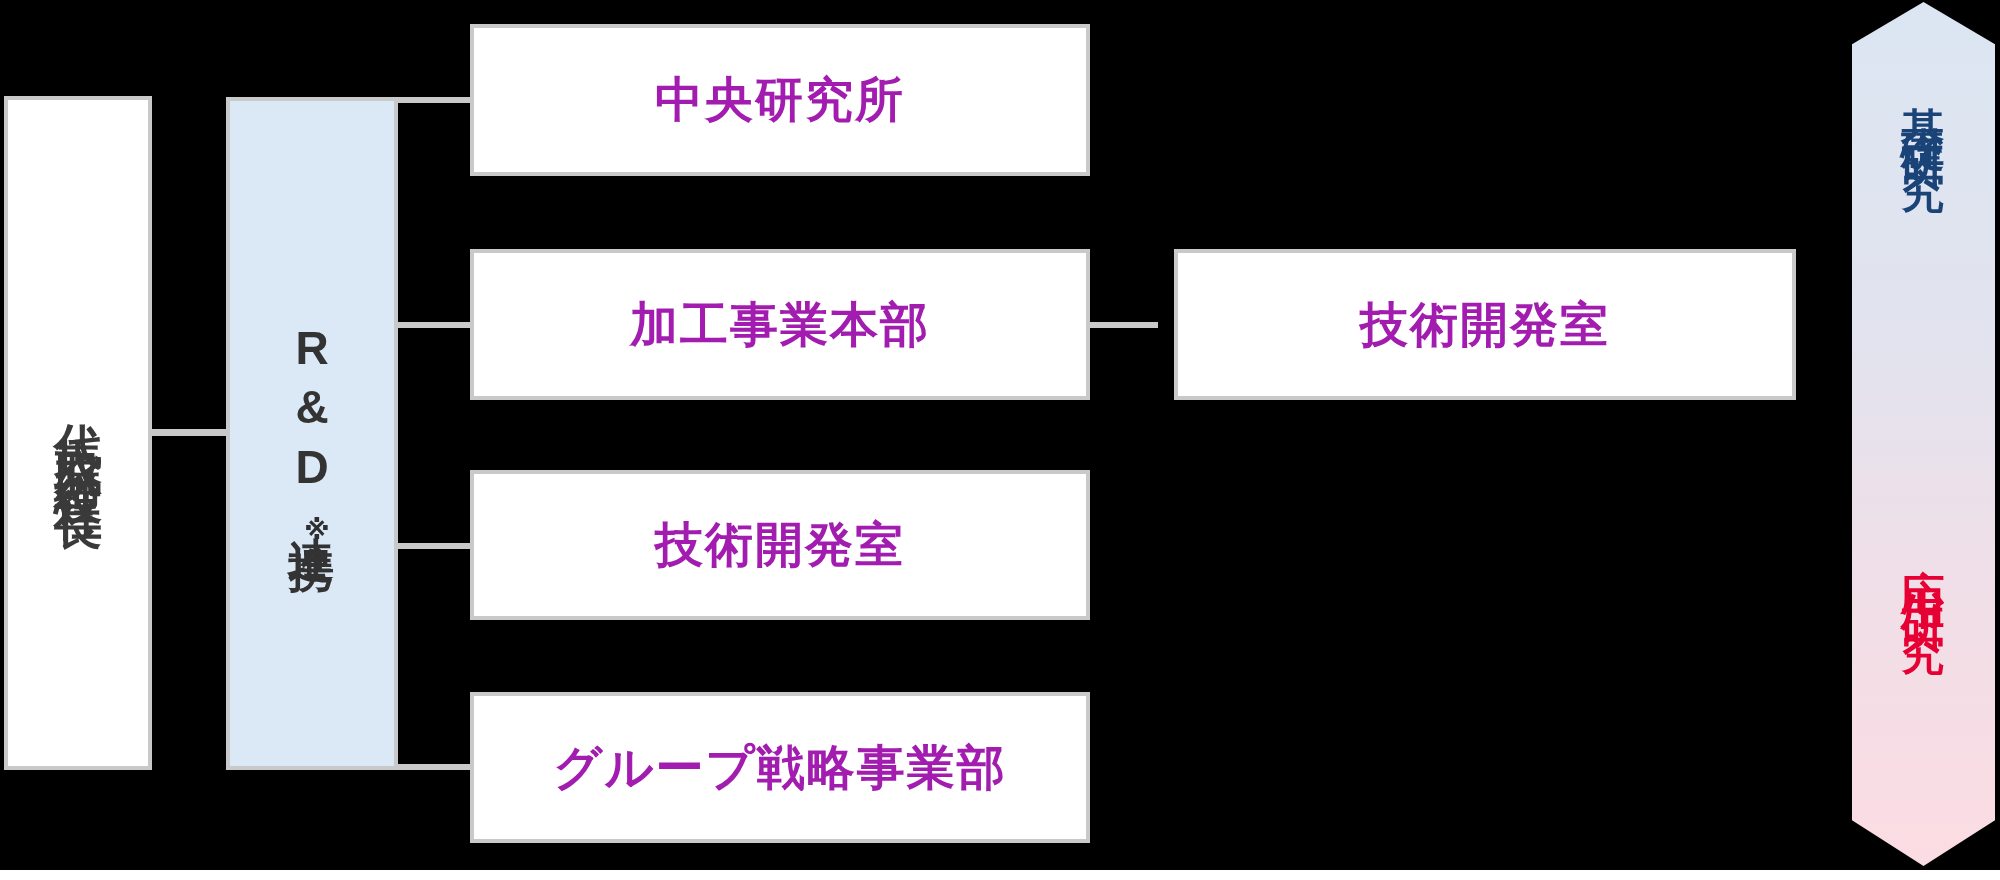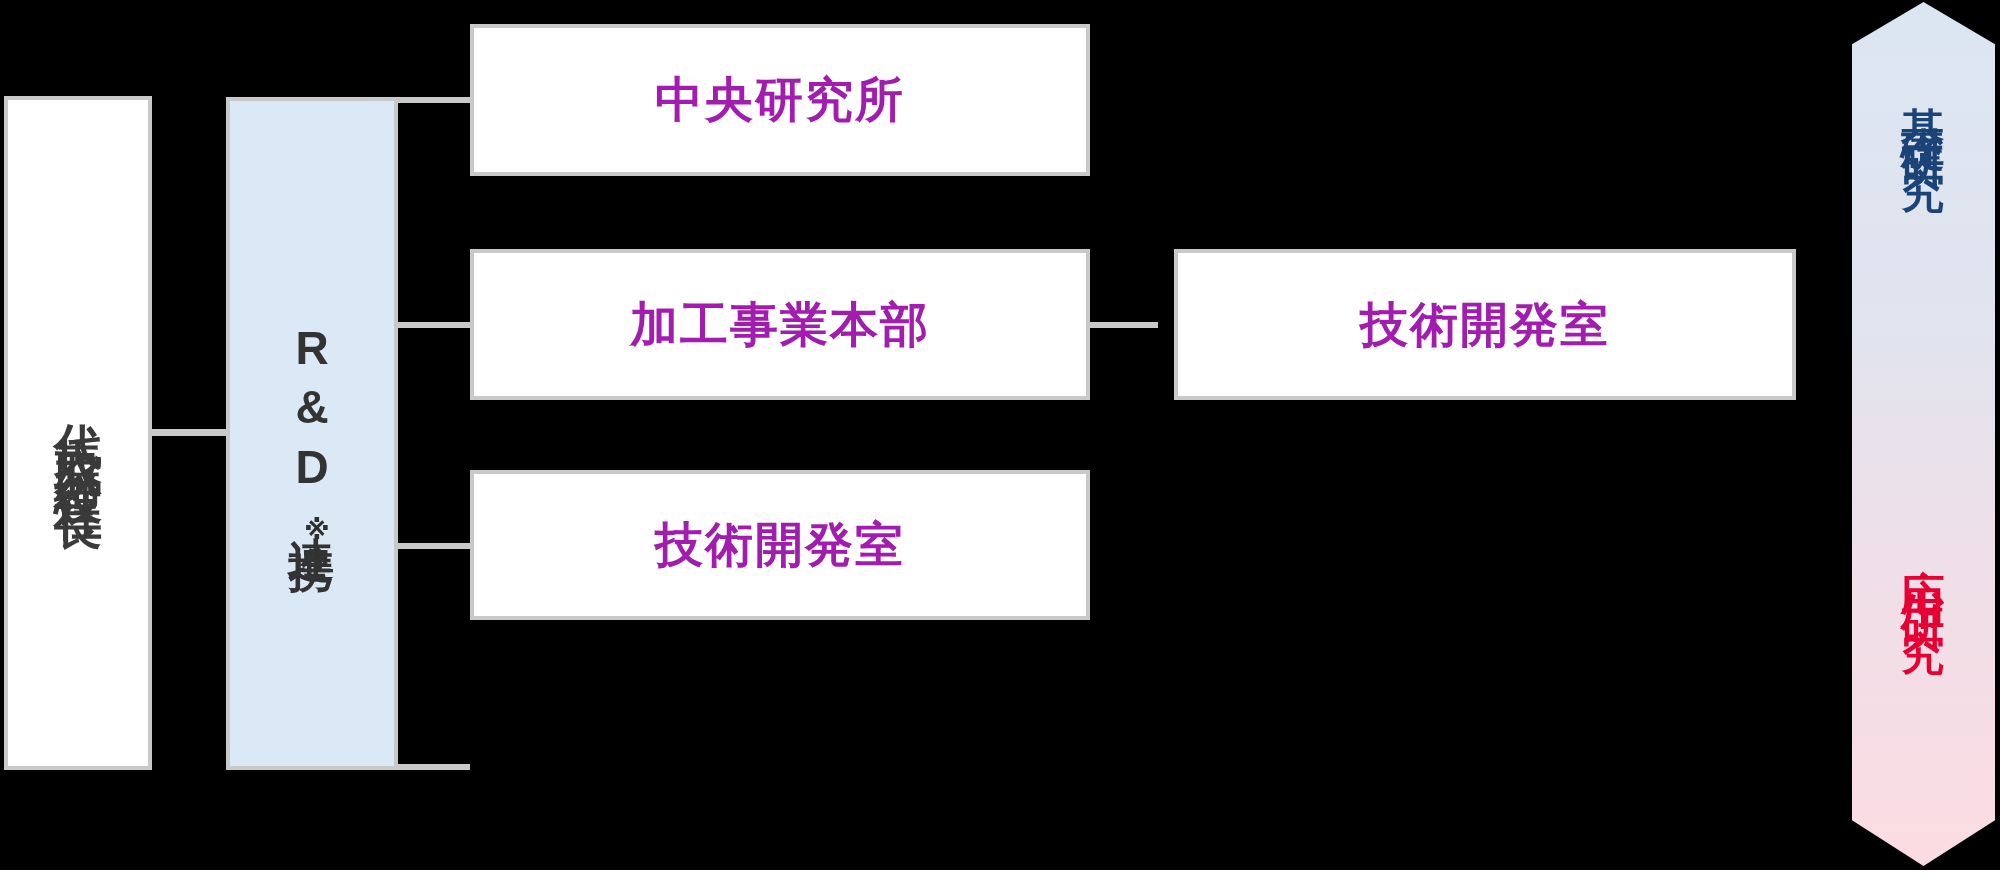--- a/index.html
+++ b/index.html
@@ -125,20 +125,23 @@
 
   <div class="box dept1">
     <div class="hlabel">中央研究所</div>
   </div>
   <div class="box dept2">
     <div class="hlabel">加工事業本部</div>
   </div>
   <div class="box dept3">
     <div class="hlabel">技術開発室</div>
   </div>
+  <div class="box dept4">
+    <div class="hlabel">グループ戦略事業部</div>
+  </div>
 
   <div class="conn conn-tech"></div>
 
   <div class="box tech">
     <div class="hlabel">技術開発室</div>
   </div>
 
   <div class="arrow">
     <div class="vlabel basic">基礎研究</div>
     <div class="vlabel applied">応用研究</div>

